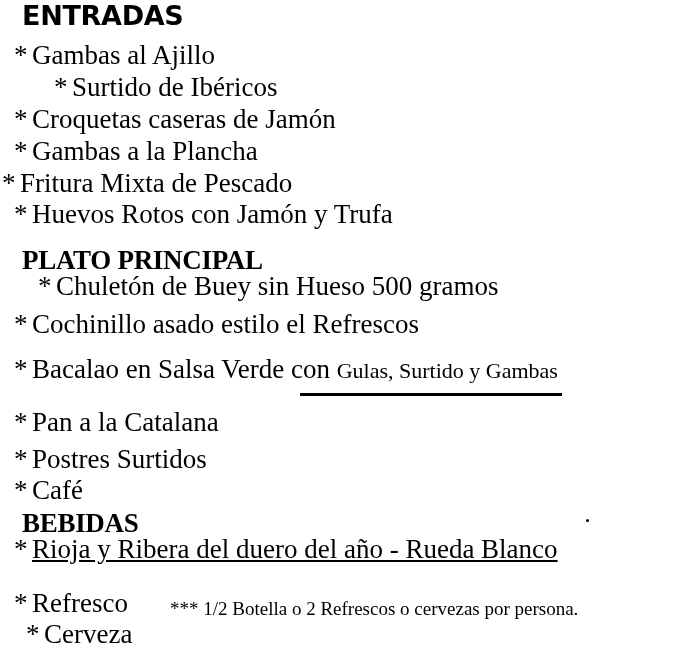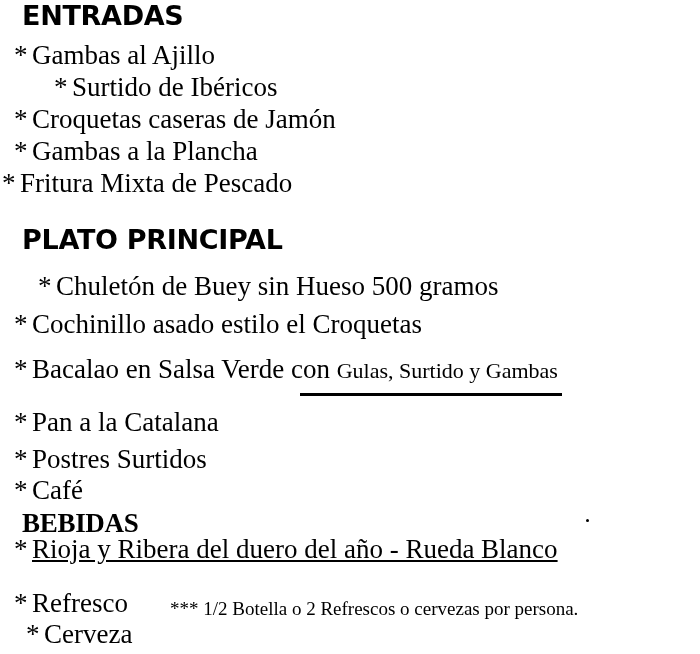--- a/index.html
+++ b/index.html
@@ -31,21 +31,22 @@
     padding: 0;
   }
   .heading-entradas {
     position: absolute;
     left: 22px;
     top: 2px;
   }
   .heading-plato {
     position: absolute;
     left: 22px;
-    top: 226px;
+    top: 247px;
+    font-family: Liberation Serif, serif;
   }
   .heading-bebidas {
     position: absolute;
     left: 22px;
     top: 510px;
     font-family: Liberation Serif, serif;
   }
   .item {
     position: absolute;
     font-family: "Liberation Serif", serif;
@@ -94,28 +95,31 @@
   </div>
   <div class="item" style="left:14px; top:106px;">
     <span class="bullet">*</span><span>Croquetas caseras de Jamón</span>
   </div>
   <div class="item" style="left:14px; top:138px;">
     <span class="bullet">*</span><span>Gambas a la Plancha</span>
   </div>
   <div class="item" style="left:2px; top:170px;">
     <span class="bullet">*</span><span>Fritura Mixta de Pescado</span>
   </div>
+  <div class="item" style="left:14px; top:201px;">
+    <span class="bullet">*</span><span>Huevos Rotos con Jamón y Trufa</span>
+  </div>
 
   <div class="section-heading heading-plato">PLATO PRINCIPAL</div>
 
   <div class="item" style="left:14px; top:273px;margin-left:24px;">
     <span class="bullet">*</span><span>Chuletón de Buey sin Hueso 500 gramos</span>
   </div>
   <div class="item" style="left:14px; top:311px;">
-    <span class="bullet">*</span><span>Cochinillo asado estilo el Croquetas</span>
+    <span class="bullet">*</span><span>Cochinillo asado estilo el Refrescos</span>
   </div>
   <div class="item" style="left:14px; top:356px;">
     <span class="bullet">*</span><span>Bacalao en Salsa Verde con </span><span class="small-tail">Gulas, Surtido y Gambas</span>
   </div>
 
   <div class="rule" style="left:300px; top:393px; width:262px;"></div>
 
   <div class="item" style="left:14px; top:409px;">
     <span class="bullet">*</span><span>Pan a la Catalana</span>
   </div>

